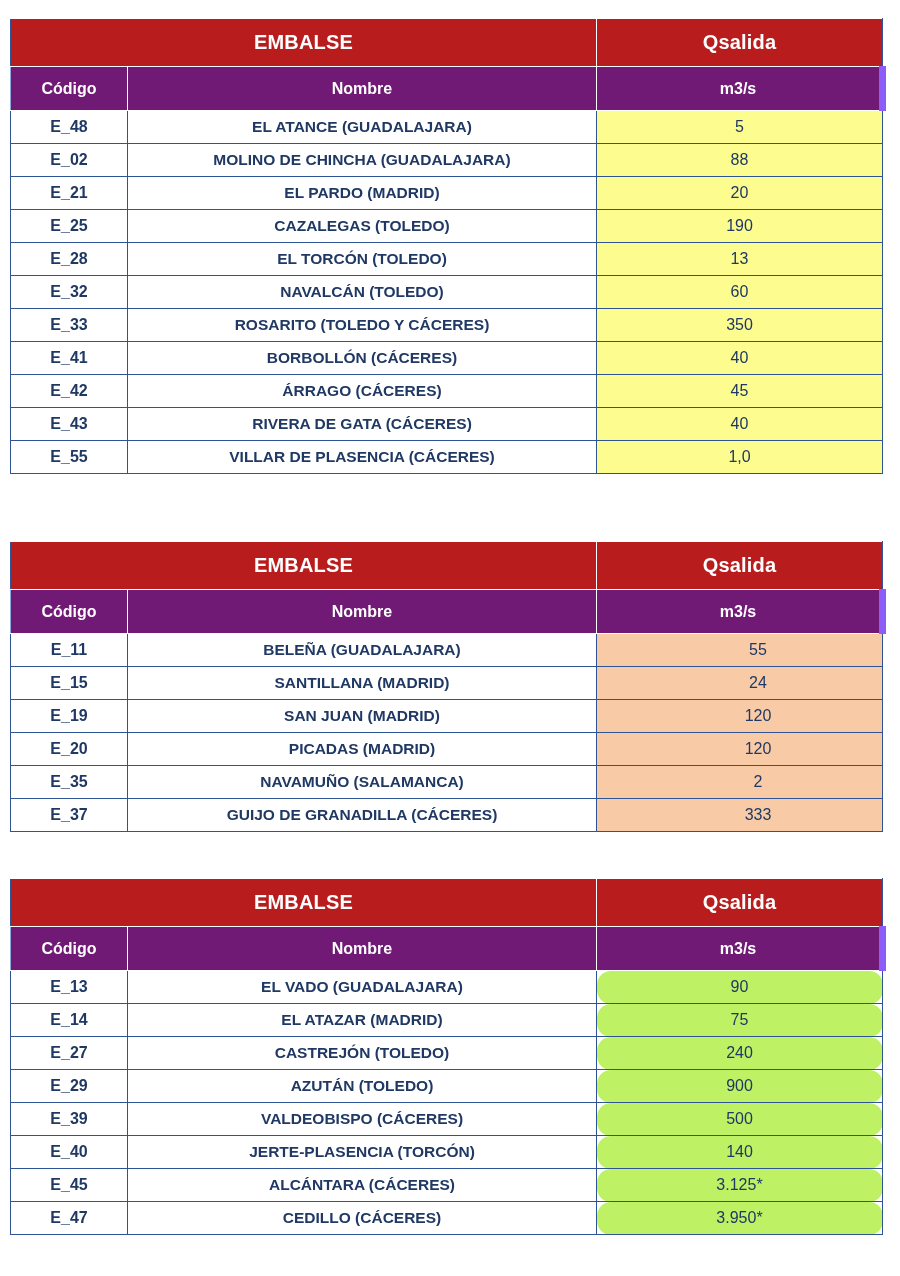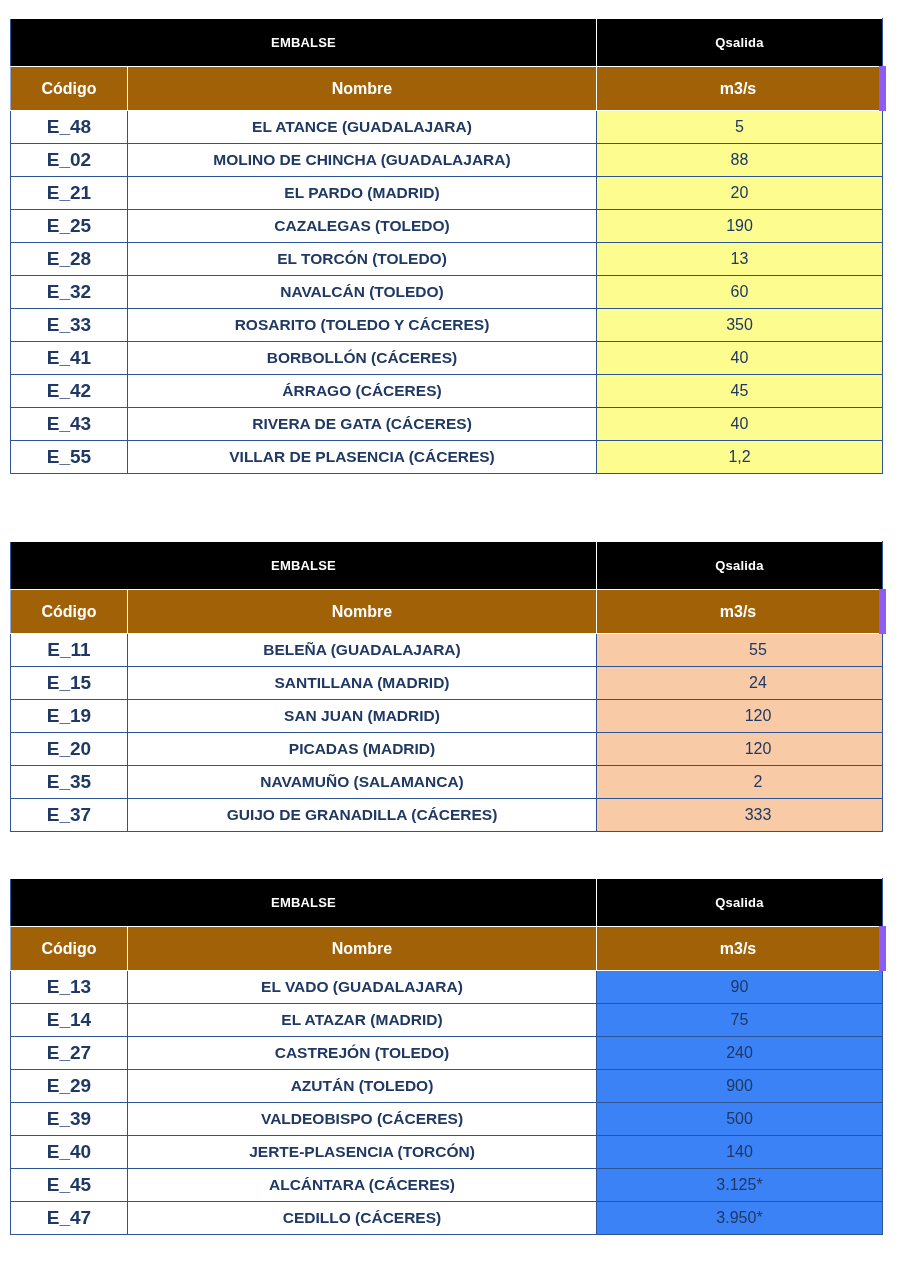--- a/index.html
+++ b/index.html
@@ -35,60 +35,60 @@
     padding: 0;
     margin: 0;
     text-align: center;
     vertical-align: middle;
     font-weight: bold;
     white-space: nowrap;
   }
 
   
   .hdr-top th {
-    background: #000000;
+    background: #b91c1c;
     color: #ffffff;
-    font-size: 13px;
+    font-size: 20px;
     height: 47px;
     border: 1px solid #ffffff;
     letter-spacing: 0.2px;
   }
   .hdr-top th.hdr-embalse { border-left: 1px solid #32549A; }
   .hdr-top th.hdr-q { border-right: 1px solid #32549A; }
 
   
   .hdr-sub th {
-    background: #a16207;
+    background: #701a75;
     color: #ffffff;
     font-size: 16px;
     height: 43px;
     border: 1px solid #ffffff;
   }
   .hdr-sub th.sub-code { border-left: 1px solid #8FAADC; }
   .hdr-sub th.sub-val  { border-right: 7px solid #8b5cf6; }
 
   
   .tbl tbody td {
     height: 32px;
     font-size: 15px;
     color: #1F3864;
     background: #ffffff;
     border: 1px solid #2F5496;
   }
   .tbl tbody td.val {
     font-weight: normal;
     font-size: 16px;
   }
-  .tbl tbody td.code { font-size: 19px; }
+  .tbl tbody td.code { font-size: 16px; }
   .tbl tbody td.name { font-size: 15.5px; }
 
   
   .fill-yellow td.val { background: #FCFC8F; }
   .fill-orange td.val { background: #F8CBA6; padding-left: 37px; }
-  .fill-pink   td.val { background: #3b82f6; }
+  .fill-pink   td.val { background: #bef264; border-radius: 14px; }
 
   
   #table-yellow { top: 18px; }
   #table-orange { top: 541px; }
   #table-pink   { top: 878px; }
 </style>
 </head>
 <body>
 
 <div class="sheet">
@@ -157,21 +157,21 @@
           <td class="val">45</td>
         </tr>
       <tr>
           <td class="code">E_43</td>
           <td class="name">RIVERA DE GATA (CÁCERES)</td>
           <td class="val">40</td>
         </tr>
       <tr>
           <td class="code">E_55</td>
           <td class="name">VILLAR DE PLASENCIA (CÁCERES)</td>
-          <td class="val">1,2</td>
+          <td class="val">1,0</td>
         </tr>
     </tbody>
   </table>
 
   <table class="tbl fill-orange" id="table-orange">
     <colgroup>
       <col class="c-code">
         <col class="c-name">
         <col class="c-val">
     </colgroup>

